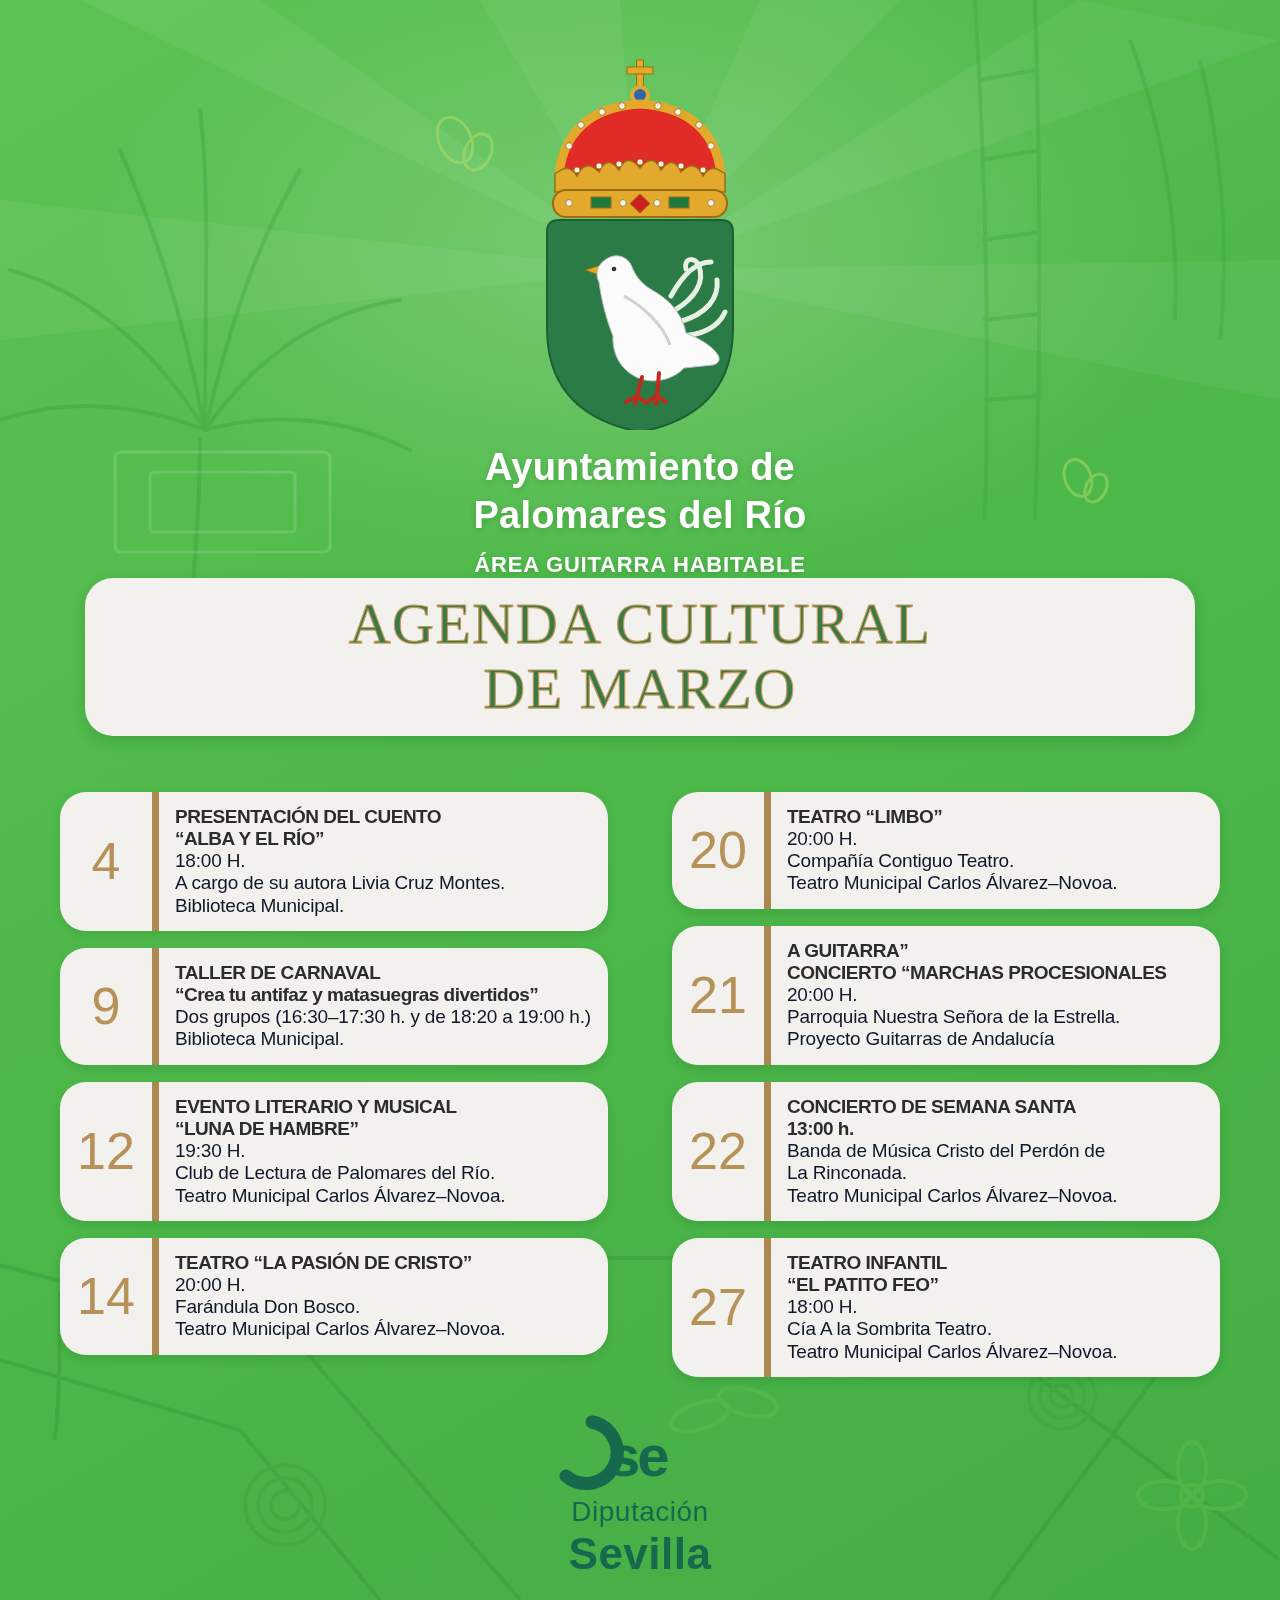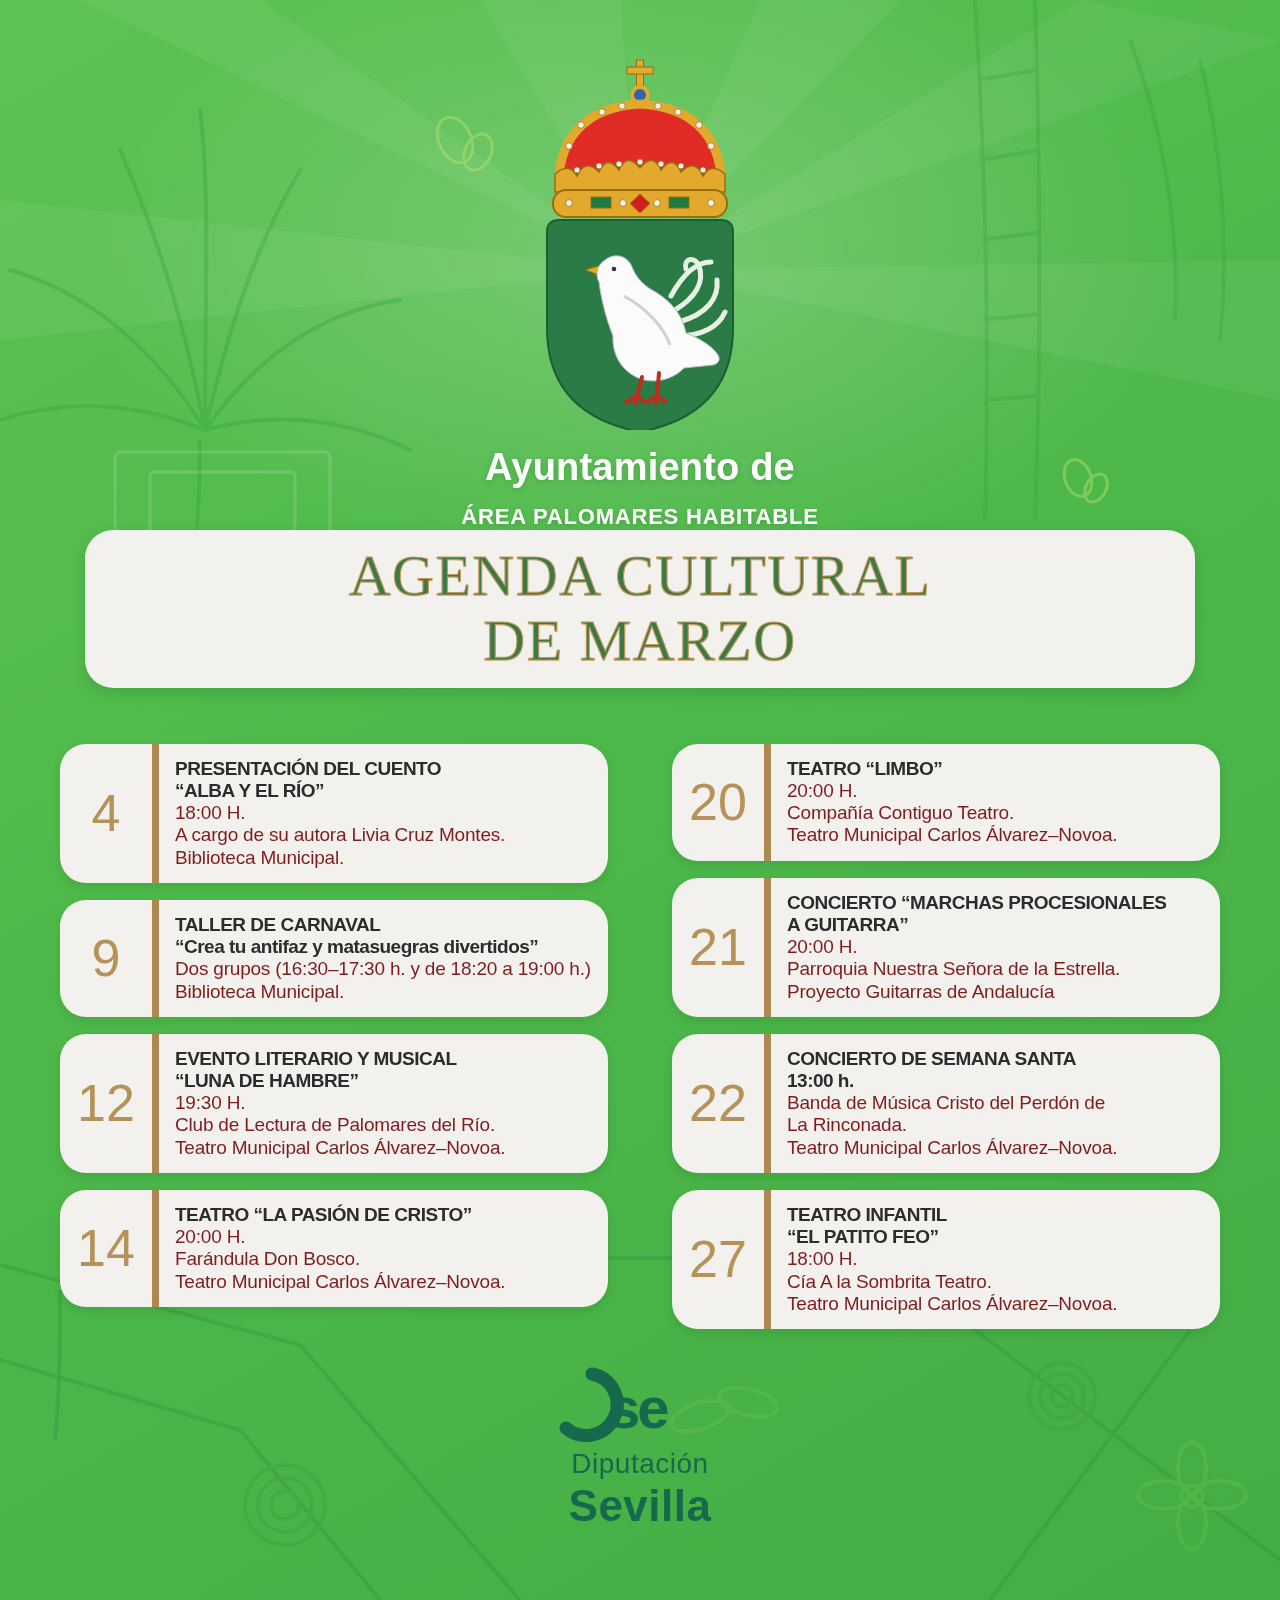--- a/index.html
+++ b/index.html
@@ -60,21 +60,21 @@
   .event-day{
     width:92px; flex:0 0 92px; display:flex; align-items:center; justify-content:center;
     font-size:52px; color:var(--accent-tan); font-weight:400;
   }
   .card-divider{width:7px; flex:0 0 7px; background:var(--divider-tan);}
   .event-body{
     flex:1; display:flex; flex-direction:column; justify-content:center;
     padding:14px 8px 14px 16px;
   }
   .ev-line{
-    font-size:19px; line-height:1.17; color:#7f1d1d; letter-spacing:-0.2px;
+    font-size:19px; line-height:1.17; color:#0f172a; letter-spacing:-0.2px;
     white-space:nowrap;
   }
   .ev-line.bold{font-weight:bold; color:var(--text-dark); letter-spacing:-0.5px;}
 
   .footer{
     margin-top:33px; display:flex; flex-direction:column; align-items:center;
     color:var(--footer-green);
   }
   .footer-org{font-size:28px; font-weight:400; margin-top:0; letter-spacing:0.5px;}
   .footer-city{font-size:44px; font-weight:bold; letter-spacing:0.5px; margin-top:1px;}
@@ -227,22 +227,23 @@
             <path d="M134,315 L132,338"></path>
             <path d="M112,338 l-11,6 M112,338 l8,6 M112,338 l-2,8"></path>
             <path d="M132,338 l-10,6 M132,338 l9,6 M132,338 l-1,8"></path>
           </g>
         </g>
       </g>
     </svg>
 
     <div class="muni-title">
       <div>Ayuntamiento de</div>
+      <div>Palomares del Río</div>
     </div>
-    <div class="area-label">ÁREA PALOMARES HABITABLE</div>
+    <div class="area-label">ÁREA GUITARRA HABITABLE</div>
 
     <div class="banner">
       <div class="banner-title">AGENDA CULTURAL</div>
       <div class="banner-title">DE MARZO</div>
     </div>
 
     <div class="events">
       <div class="event-col">
   <div class="event-card">
     <div class="event-day">4</div>
@@ -299,22 +300,22 @@
               <div class="ev-line">20:00 H.</div>
               <div class="ev-line">Compañía Contiguo Teatro.</div>
               <div class="ev-line">Teatro Municipal Carlos Álvarez–Novoa.</div>
             </div>
   </div>
 
   <div class="event-card">
     <div class="event-day">21</div>
     <div class="card-divider"></div>
     <div class="event-body">
+              <div class="ev-line bold">A GUITARRA”</div>
               <div class="ev-line bold">CONCIERTO “MARCHAS PROCESIONALES</div>
-              <div class="ev-line bold">A GUITARRA”</div>
               <div class="ev-line">20:00 H.</div>
               <div class="ev-line">Parroquia Nuestra Señora de la Estrella.</div>
               <div class="ev-line">Proyecto Guitarras de Andalucía</div>
             </div>
   </div>
 
   <div class="event-card">
     <div class="event-day">22</div>
     <div class="card-divider"></div>
     <div class="event-body">

